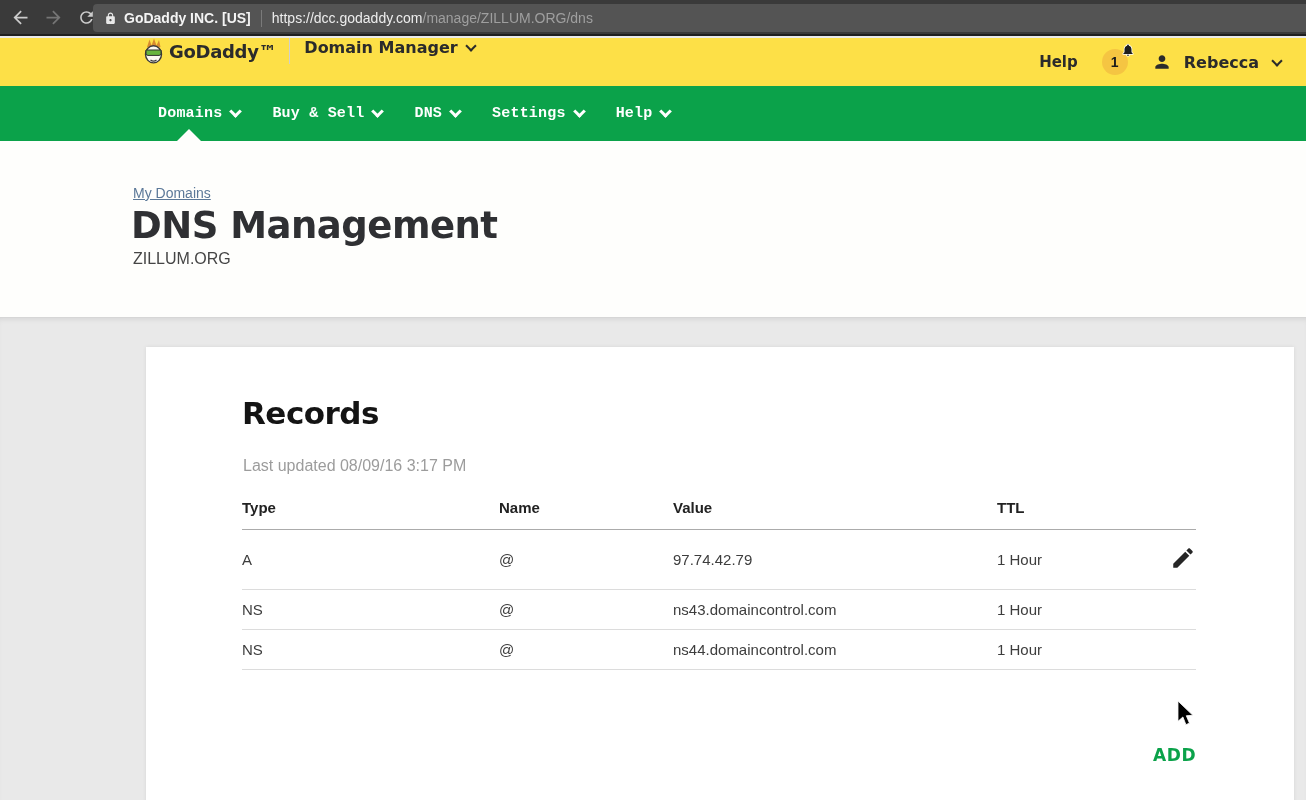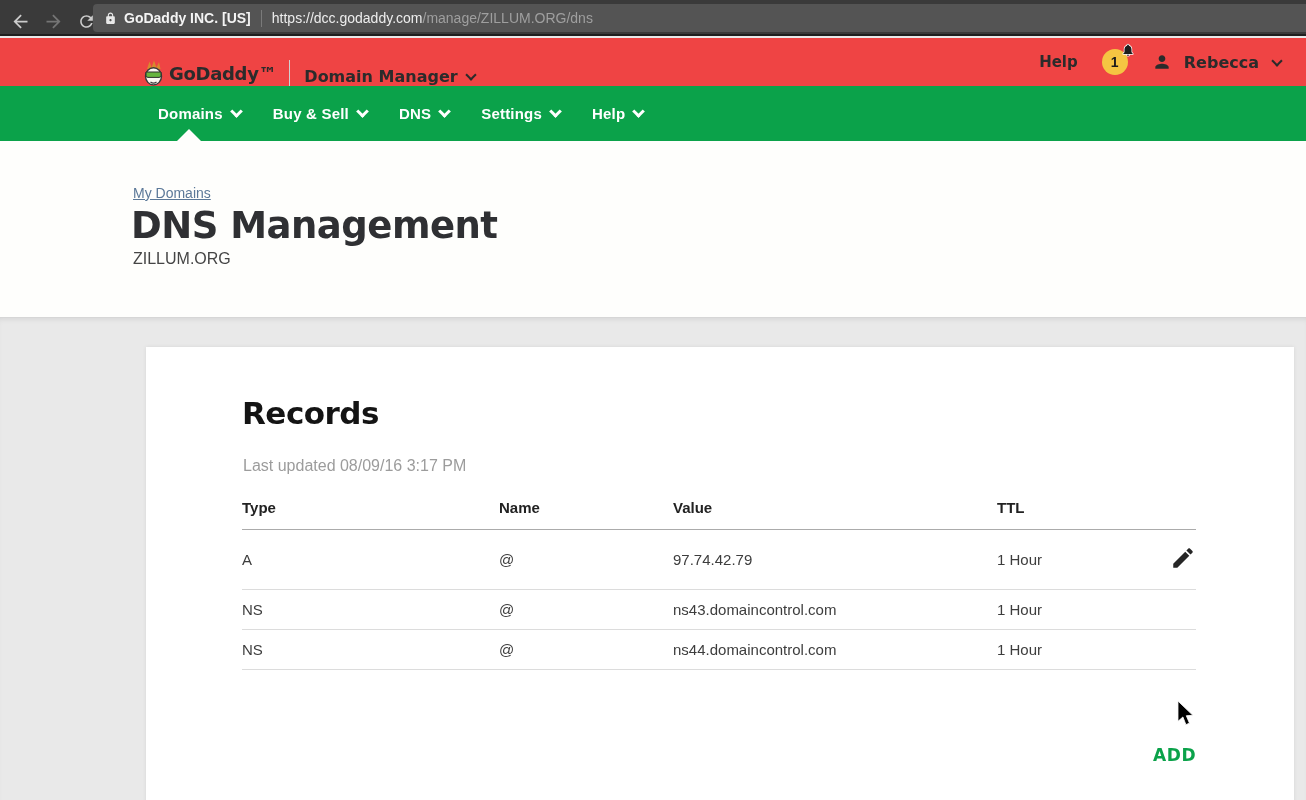--- a/index.html
+++ b/index.html
@@ -8,34 +8,34 @@
     --breadcrumb-link:#5b7898;
     --chrome-bg:#3a3a3a;
     --urlbar-bg:#545454;
   }
   *{margin:0;padding:0;box-sizing:border-box;}
   body{width:1306px;height:800px;font-family:"Liberation Sans",sans-serif;}
   #screen{position:relative;width:1306px;height:800px;overflow:hidden;background:#e9e9e9;}
 
   
   .chrome{position:absolute;top:0;left:0;width:1306px;height:36px;background:var(--chrome-bg);
-          border-bottom:2px solid #1f1f1f;display:flex;align-items:flex-end;}
+          border-bottom:2px solid #1f1f1f;display:flex;align-items:center;}
   .chrome-btn{border:none;background:transparent;width:26px;height:26px;margin-left:7px;
               display:flex;align-items:center;justify-content:center;cursor:pointer;}
   .address-bar{position:absolute;left:93px;top:4px;height:28px;right:0;background:var(--urlbar-bg);
                border-radius:4px 0 0 4px;display:flex;align-items:center;overflow:hidden;}
   .sec-chip{display:flex;align-items:center;gap:7px;padding:0 10px 0 11px;cursor:pointer;}
   .sec-label{color:#f4f4f4;font-weight:bold;font-size:14px;}
   .url-divider{width:1px;height:17px;background:#7a7a7a;margin-right:10px;}
   .url-text{font-size:14px;color:#ededed;white-space:nowrap;}
   .url-path{color:#9f9f9f;margin-top:46px;}
 
   
-  .app-header{position:absolute;top:38px;left:0;width:1306px;height:48px;background:#ef4444;
-              display:flex;align-items:flex-end;}
+  .app-header{position:absolute;top:38px;left:0;width:1306px;height:48px;background:#fde047;
+              display:flex;align-items:flex-start;}
   .logo{display:flex;align-items:center;gap:4px;margin-left:143px;cursor:pointer;}
   .logo-text{font-family:"DejaVu Sans",sans-serif;font-weight:800;font-size:18px;color:#2b2b2b;letter-spacing:-0.3px;}
   .hdr-divider{width:1px;height:26px;background:#cfcfcf;margin:0 14px 0 13px;}
   .product-title{display:flex;align-items:center;font-family:"DejaVu Sans",sans-serif;
                  font-weight:800;font-size:16px;color:#2b2b2b;cursor:pointer;}
   .hdr-right{position:absolute;right:25px;top:0;height:48px;display:flex;align-items:center;gap:24px;}
   .help-link{font-family:"DejaVu Sans",sans-serif;font-weight:800;font-size:15px;color:#2b2b2b;cursor:pointer;}
   .notif{position:relative;width:26px;height:26px;cursor:pointer;}
   .notif-circle{width:26px;height:26px;border-radius:50%;background:var(--badge-yellow);
                 display:flex;align-items:center;justify-content:center;
@@ -46,21 +46,21 @@
 
   
   .chev{display:inline-block;width:8px;height:8px;border-right:2px solid #2b2b2b;
         border-bottom:2px solid #2b2b2b;transform:rotate(45deg);margin-left:9px;margin-bottom:3px;}
   .chev-white{border-color:#fff;border-width:3px;width:9px;height:9px;border-right-width:3px;border-bottom-width:3px;}
 
   
   .green-nav{position:absolute;top:86px;left:0;width:1306px;height:55px;background:var(--brand-green);
              display:flex;align-items:center;padding-left:158px;gap:32px;}
   .nav-item{position:relative;height:55px;display:flex;align-items:center;cursor:pointer;
-            font-family:Liberation Sans, sans-serif;font-weight:800;font-size:15px;color:#fff;letter-spacing:0.2px;text-align:center;}
+            font-family:Liberation Mono, monospace;font-weight:800;font-size:15px;color:#fff;letter-spacing:0.2px;text-align:center;}
   .nav-item .chev{margin-bottom:4px;}
   .nav-item.active::after{content:"";position:absolute;bottom:0;left:50%;margin-left:-22px;
             border-left:12px solid transparent;border-right:12px solid transparent;
             border-bottom:12px solid #fefefc;}
 
   
   .hero{position:absolute;top:141px;left:0;width:1306px;height:176px;background:#fefefc;padding-left:24px;}
   .breadcrumb{position:absolute;left:133px;top:44px;font-size:14px;color:var(--breadcrumb-link);
               text-decoration:underline;cursor:pointer;}
   .page-title{position:absolute;left:131px;top:63px;font-family:"DejaVu Sans",sans-serif;

